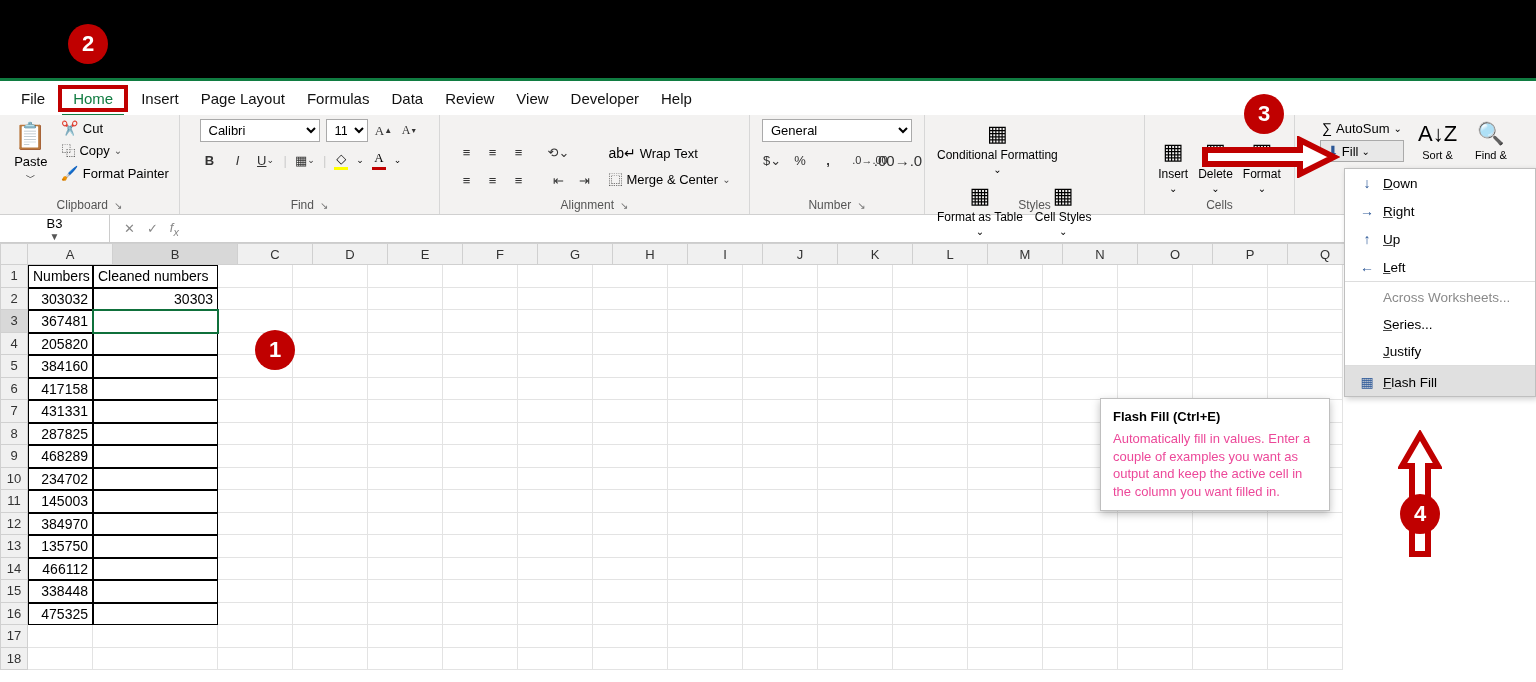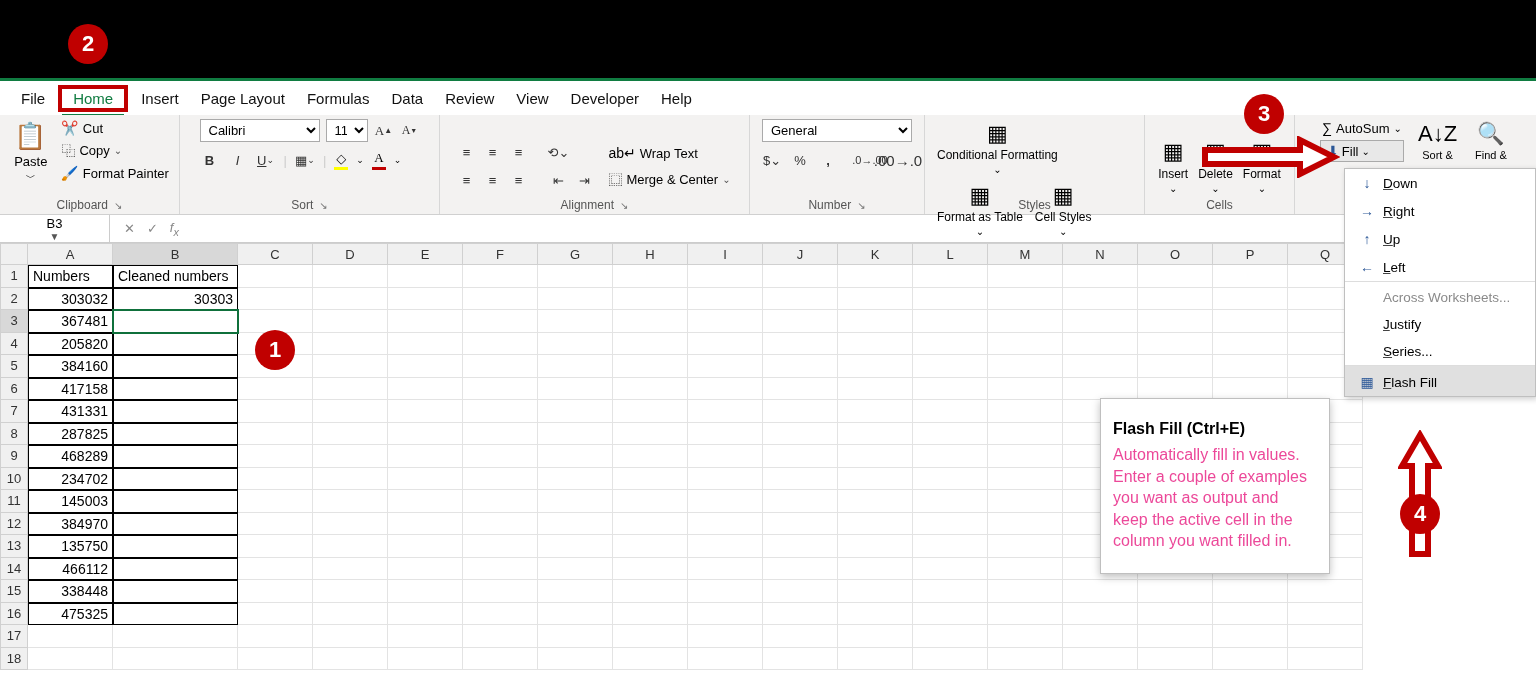--- a/index.html
+++ b/index.html
@@ -24,38 +24,38 @@
   .color-bar { width:14px; height:3px; background:#c00000; margin-top:1px;}
   .big-btn { display:flex; flex-direction:column; align-items:center; font-size:12px; text-align:center; gap:2px; padding:2px 4px;}
   .big-btn .icon { font-size:22px;}
   .fill-button { display:flex; align-items:center; gap:3px; padding:2px 6px; border:1px solid #aaa; background:#e8e8e8; font-size:13px;}
   .dropdown-menu { position:absolute; top:168px; left:1344px; width:192px; background:#fff; border:1px solid #bfbfbf; box-shadow:2px 2px 6px rgba(0,0,0,.2); font-size:13.5px; z-index:100;}
   .dropdown-menu .item { display:flex; align-items:center; gap:8px; padding:6px 14px; white-space:nowrap;}
   .dropdown-menu .item.sep-above { border-top:1px solid #ddd; padding-top:8px;}
   .dropdown-menu .item.disabled { color:#8a8a8a;}
   .dropdown-menu .item.highlight { background:#e0e0e0;}
   .dropdown-menu .item .icon { width:16px; text-align:center; color:#2b5797;}
-  .tooltip-box { position:absolute; top:398px; left:1100px; width:230px; background:#fff; border:1px solid #bfbfbf; padding:21px 12px; box-shadow:0 3px 8px rgba(0,0,0,.25); font-size:16px; z-index:99;}
+  .tooltip-box { position:absolute; top:398px; left:1100px; width:230px; background:#fff; border:1px solid #bfbfbf; padding:10px 12px; box-shadow:0 3px 8px rgba(0,0,0,.25); font-size:13px; z-index:99;}
   .tooltip-box .title { font-weight:600; margin-bottom:6px;}
   .tooltip-box .desc { color:#ec4899; line-height:1.35;}
   .formula-bar { display:flex; align-items:center; height:28px; border-bottom:1px solid #ccc; background:#fff; font-size:13px;}
   .name-box { width:110px; border-right:1px solid #ccc; padding:3px 8px; display:flex; align-items:center; justify-content:space-between;flex-direction:column;}
   .name-box .dd { color:#555; font-size:10px;}
   .fx-btns { display:flex; align-items:center; gap:12px; padding:0 14px; color:#888;}
   .grid { position:relative; font-size:13.5px; }
   .col-headers { display:flex; }
   .corner { width:28px; height:22px; background:#f0f0f0; border:1px solid #d0d0d0;}
   .col-h { height:22px; background:#f0f0f0; border:1px solid #d0d0d0; border-left:none; display:flex; align-items:center; justify-content:center; color:#333; font-size:13px; width:75px;}
   .col-h.colA{width:85px;} .col-h.colB{width:125px;}
   .col-h.sel{ background:#d8d8d8;}
   .row { display:flex; }
   .row-h { width:28px; height:22.5px; background:#f0f0f0; border:1px solid #d0d0d0; border-top:none; display:flex; align-items:center; justify-content:center; color:#333; font-size:13px;}
   .row-h.sel { background:#d8d8d8;}
   .cell { height:22.5px; border-right:1px solid #e3e3e3; border-bottom:1px solid #e3e3e3; padding:2px 4px; display:flex; align-items:center; justify-content:flex-end; font-size:14px; background:#fff; width:75px;}
-  .cell.colA{width:85px;} .cell.colB{width:125px;}
+  .cell.colA{width:65px;} .cell.colB{width:125px;}
   .cell.header-text{ justify-content:flex-start;}
   .cell.databorder { border:1px solid #000;}
   .cell.selected { outline:2px solid #0f703b; outline-offset:-1px; z-index:3; position:relative;}
   .annot-circle { position:absolute; width:40px; height:40px; border-radius:50%; background:#c00000; color:#fff; display:flex; align-items:center; justify-content:center; font-weight:700; font-size:22px; z-index:120;}
   .annot-arrow-right { position:absolute; z-index:110; }
   .annot-arrow-right svg, .annot-arrow-up svg{ display:block;}
   .annot-arrow-up { position:absolute; z-index:110;}
   .und { text-decoration: underline; text-decoration-color:#444;}
 </style>
 </head>
@@ -139,21 +139,21 @@
           </span>
           <span style="font-size:9px;">⌄</span>
         <span class="color-btn">
             <span style="font-family:serif;">A</span>
             <span class="color-bar"></span>
           </span>
           <span style="font-size:9px;">⌄</span>
       </div>
     </div>
     <div class="group-label">
-        <span>Sort</span>
+        <span>Find</span>
         <span class="launcher">↘</span>
       </div>
   </div>
 
   <div class="group" style="width:310px;">
     <div class="group-upper" style="flex-direction:row;gap:12px;">
       <div style="display:flex;flex-direction:column;gap:8px;">
         <div style="display:flex;gap:6px;">
           <span class="btnic">≡</span>
           <span class="btnic">≡</span>
@@ -692,25 +692,25 @@
   <div class="item">
       <span class="icon">←</span>
       <span><span class="und">L</span><span>eft</span></span>
     </div>
   <div class="item disabled sep-above">
       <span class="icon"></span>
       <span>Across Worksheets...</span>
     </div>
   <div class="item">
       <span class="icon"></span>
-      <span><span class="und">J</span><span>ustify</span></span>
+      <span><span class="und">S</span><span>eries...</span></span>
     </div>
   <div class="item">
       <span class="icon"></span>
-      <span><span class="und">S</span><span>eries...</span></span>
+      <span><span class="und">J</span><span>ustify</span></span>
     </div>
   <div class="item highlight sep-above">
       <span class="icon">▦</span>
       <span><span class="und">F</span><span>lash Fill</span></span>
     </div>
 </div>
 
 <div class="tooltip-box">
   <div class="title">Flash Fill (Ctrl+E)</div>
   <div class="desc">Automatically fill in values. Enter a couple of examples you want as output and keep the active cell in the column you want filled in.</div>

